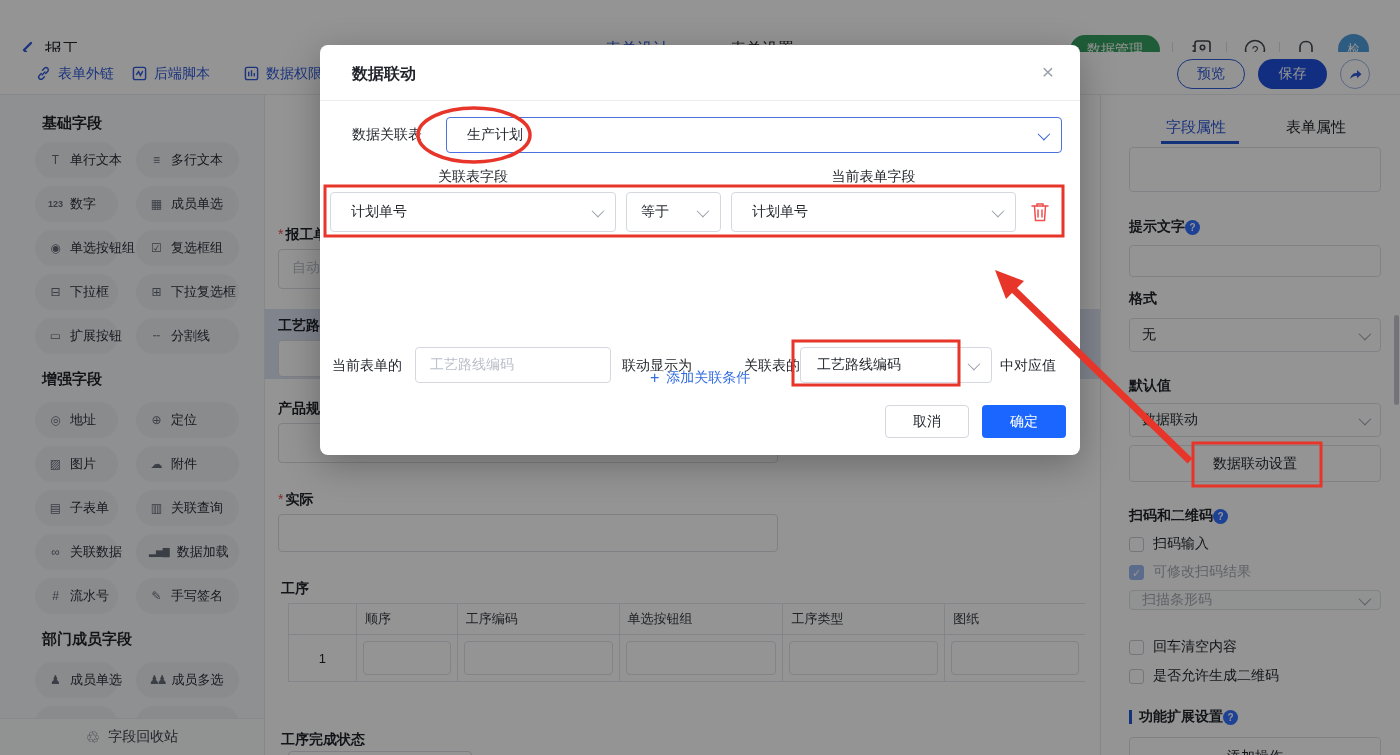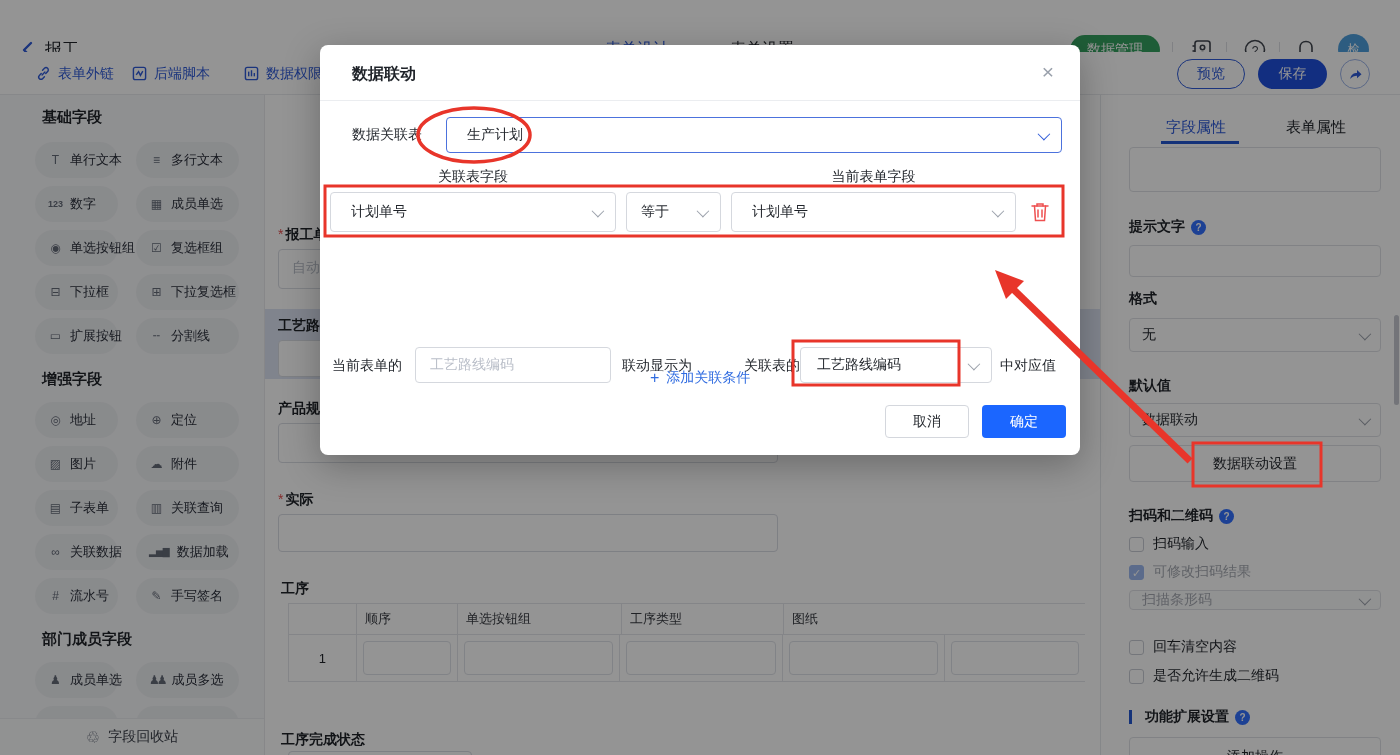--- a/index.html
+++ b/index.html
@@ -49,21 +49,21 @@
   .sub-table .hcell { border-right:1px solid #e3e5ea; font-size:13px; color:#383b42; display:flex; align-items:center; padding-left:8px; }
   .sub-table .drow { display:flex; height:47px; border-top:1px solid #e3e5ea; }
   .sub-table .dcell { border-right:1px solid #e3e5ea; display:flex; align-items:center; justify-content:center; font-size:13px; }
   .cell-inp { width:calc(100% - 12px); height:34px; border:1px solid #dfe2e8; border-radius:4px; background:#fff; }
 
   
   .panel { position:absolute; left:1100px; top:95px; width:300px; height:660px; background:#fff; border-left:1px solid #e6e8ed; }
   .p-tab { position:absolute; top:23px; font-size:15px; cursor:pointer; }
   .p-tab.active { color:#2f5bd8; font-weight:500; }
   .p-underline { position:absolute; left:60px; top:46px; width:78px; height:3px; background:#2457d0; }
-  .p-label { position:absolute; font-size:14px; font-weight:700; display:flex; align-items:center; gap:6px; }
+  .p-label { position:absolute; font-size:14px; font-weight:700; display:flex; align-items:center; }
   .p-box { position:absolute; left:28px; width:252px; border:1px solid #dfe1e6; border-radius:4px; background:#fff; }
   .p-select { display:flex; align-items:center; justify-content:space-between; padding:0 12px; font-size:14px; }
   .p-btn { position:absolute; left:28px; width:252px; border:1px solid #dfe1e6; border-radius:4px; background:#fff; font-size:14px; display:flex; align-items:center; justify-content:center; cursor:pointer; }
   .qicon { width:15px; height:15px; border-radius:50%; background:#3370ff; color:#fff; font-size:10px; font-weight:700; display:inline-flex; align-items:center; justify-content:center; }
   .cb-row { position:absolute; left:28px; display:flex; align-items:center; gap:9px; font-size:14px; }
   .cb { width:15px; height:15px; border:1px solid #c9ccd4; border-radius:3px; background:#fff; }
   .cb.checked-dis { background:#9db9ef; border-color:#9db9ef; color:#fff; font-size:11px; line-height:14px; text-align:center; }
   .dis-text { color:#a6aab2; }
   .v-bar { width:3px; height:14px; background:#2457d0; display:inline-block; margin-right:7px; }
   .scrollthumb { position:absolute; background:#c6c9d0; border-radius:3px; }
@@ -155,21 +155,21 @@
   <div class="btn-preview">预览</div>
   <div class="btn-save">保存</div>
   <div class="btn-share">
     <svg width="15" height="15" viewBox="0 0 20 20">
         <path d="M3 16 C4 9.5 8 8 12 8 L12 4 L18 9.5 L12 15 L12 11.5 C8.5 11.5 5.5 12.5 3 16 Z" fill="#2f5bd8"></path>
       </svg>
   </div>
 </div>
 
 <aside class="sidebar">
-  <div class="sec-title" style="top:13px;">基础字段</div>
+  <div class="sec-title" style="top:19px;">基础字段</div>
   <div class="s-row" style="top:47px;">
     <div class="pill c1">
         <span class="ic">T</span>
         <span class="lb">单行文本</span>
       </div>
     <div class="pill c2">
         <span class="ic">≡</span>
         <span class="lb">多行文本</span>
       </div>
   </div>
@@ -302,20 +302,21 @@
   <div class="inp" style="left:13px; top:328px; width:500px; height:40px;"></div>
 
   <div class="f-label" style="left:13px; top:396px;"><span class="req">*</span><span>实际</span></div>
   <div class="inp" style="left:13px; top:419px; width:500px; height:38px;"></div>
 
   <div class="f-label" style="left:16px; top:385px; top:485px;">工序</div>
   <div class="sub-table">
     <div class="hrow">
       <div class="hcell" style="width:68px;"></div>
       <div class="hcell" style="width:101px;">顺序</div>
+      <div class="hcell" style="width:162px;">工序编码</div>
       <div class="hcell" style="width:164px;">单选按钮组</div>
       <div class="hcell" style="width:162px;">工序类型</div>
       <div class="hcell" style="width:140px; border-right:none;">图纸</div>
     </div>
     <div class="drow">
       <div class="dcell" style="width:68px;">1</div>
       <div class="dcell" style="width:101px;">
           <div class="cell-inp"></div>
         </div>
       <div class="dcell" style="width:162px;">

